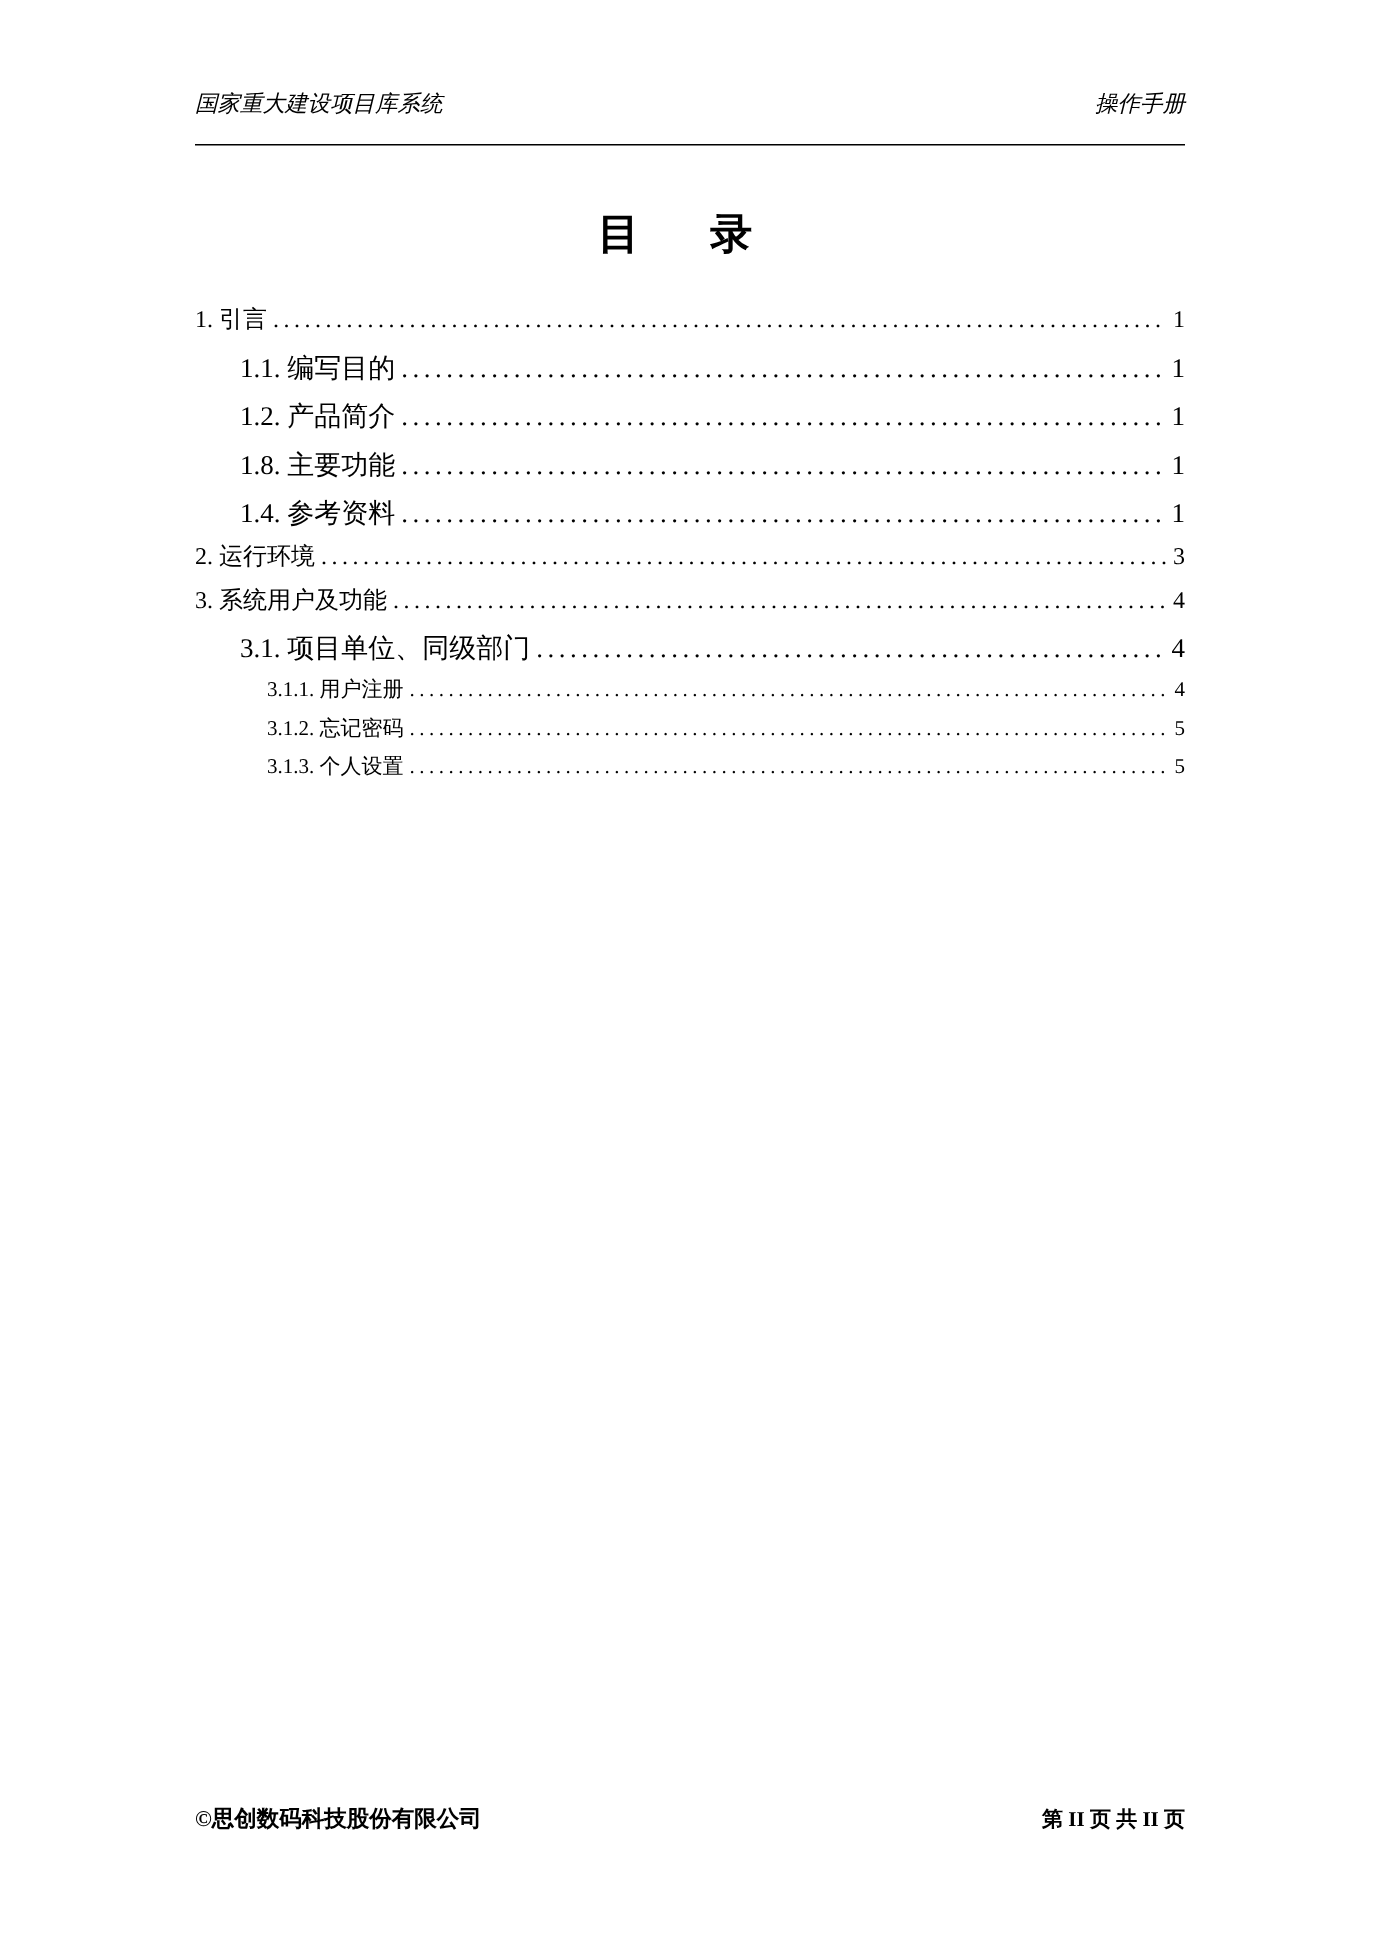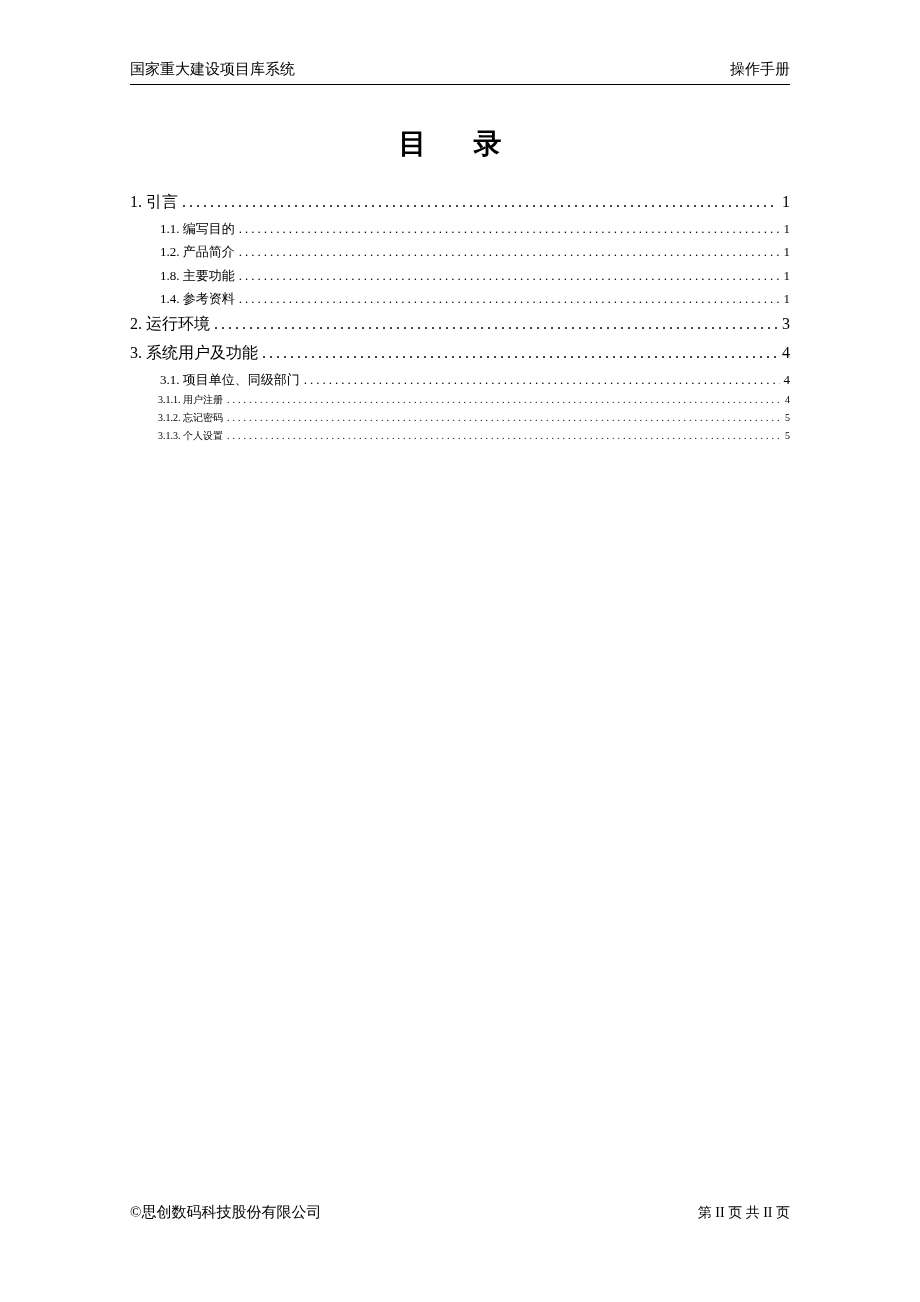--- a/index.html
+++ b/index.html
@@ -18,23 +18,24 @@
     .page {
       padding: 60px 130px 60px 130px;
       height: 100%;
       position: relative;
     }
     .header-line {
       display: flex;
       justify-content: space-between;
       align-items: baseline;
       border-bottom: 1px solid #000;
-      padding-bottom: 5px;
+      padding-bottom: 17px;
       margin-bottom: 40px;
       font-size: 15px;
+      font-style: italic;
     }
     .header-left, .header-right {
       white-space: nowrap;
     }
     .header-right {
       text-align: right;
     }
     .title {
       text-align: center;
       font-size: 28px;
@@ -51,25 +52,25 @@
       align-items: baseline;
       white-space: nowrap;
     }
     .toc-entry.level-1 {
       margin-left: 0px;
       font-weight: normal;
       font-size: 16px;
     }
     .toc-entry.level-2 {
       margin-left: 30px;
-      font-size: 13px;
+      font-size: 18px;
     }
     .toc-entry.level-3 {
-      margin-left: 28px;
-      font-size: 10px;
+      margin-left: 48px;
+      font-size: 14px;
     }
     .toc-label {
       flex: 0 0 auto;
     }
     .toc-dots {
       flex: 1 1 auto;
       overflow: hidden;
       margin: 0 4px;
       letter-spacing: 3px;
     }
@@ -82,20 +83,21 @@
     }
     .footer {
       position: absolute;
       bottom: 80px;
       left: 130px;
       right: 130px;
       display: flex;
       justify-content: space-between;
       align-items: center;
       font-size: 15px;
+      font-weight: bold;
     }
     .footer-left {
       white-space: nowrap;
     }
     .footer-right {
       white-space: nowrap;
       font-size: 14px;
     }
   </style>
 </head>

